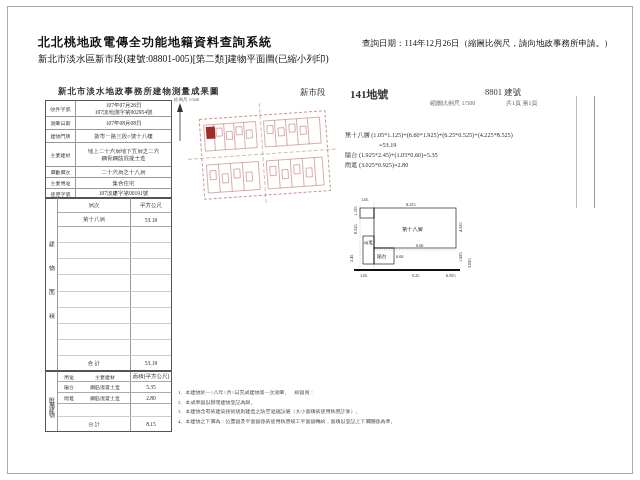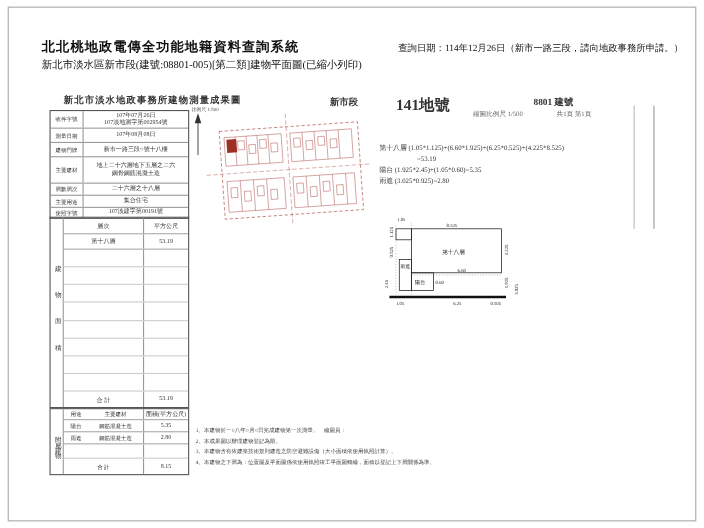--- a/index.html
+++ b/index.html
@@ -4,23 +4,23 @@
 <style>
   html,body{margin:0;padding:0;}
   body{width:640px;height:480px;position:relative;background:#ffffff;overflow:hidden;
        font-family:"Liberation Serif",serif;color:#222;}
   .abs{position:absolute;}
   .frame{position:absolute;left:7px;top:6px;width:624px;height:466px;border:1px solid #a9a9a9;}
   .app-title{left:38px;top:34px;font-size:12px;font-weight:bold;letter-spacing:1px;color:#111;}
   .subtitle{left:38px;top:53px;font-size:9.5px;color:#111;}
   .qdate{left:362px;top:38px;font-size:8.5px;color:#111;}
   .form-title{left:45px;top:86px;font-size:8.5px;font-weight:bold;color:#333;letter-spacing:1px;padding-left:13px;}
-  .sec{left:300px;top:87px;font-size:8.5px;font-weight:bold;color:#333;}
-  .landno{left:350px;top:87px;font-size:14px;font-weight:bold;color:#333;margin-left:10px;}
-  .bno{left:485px;top:87px;font-size:8.5px;font-weight:bold;color:#333;text-align:center;}
+  .sec{left:300px;top:87px;font-size:8.5px;font-weight:normal;color:#333;}
+  .landno{left:350px;top:87px;font-size:11px;font-weight:bold;color:#333;}
+  .bno{left:485px;top:87px;font-size:8.5px;font-weight:normal;color:#333;text-align:center;}
   .scalenote{left:430px;top:99px;font-size:6px;color:#666;}
   .pagenote{left:506px;top:99px;font-size:6px;color:#666;}
   .vline1{left:576px;top:96px;height:112px;border-left:1px solid #bbb;width:0;}
   .vline2{left:594px;top:96px;height:112px;border-left:1px solid #999;width:0;}
 
   .tbl{left:45px;width:127px;border:1px solid #555;box-sizing:border-box;background:#fff;}
   .irow{display:flex;border-bottom:1px solid #999;box-sizing:border-box;}
   .irow:last-child{border-bottom:none;}
   .ilabel{width:30px;border-right:1px solid #999;font-size:5px;display:flex;align-items:center;
           justify-content:center;text-align:center;color:#333;box-sizing:border-box;padding:0 1px;}
@@ -52,21 +52,21 @@
   .calc .ind{padding-left:34px;}
   .notes{left:178px;top:388px;width:300px;font-size:5px;line-height:9.5px;color:#444;}
 </style>
 </head>
 <body>
 
 <div class="frame"></div>
 
 <div class="abs app-title">北北桃地政電傳全功能地籍資料查詢系統</div>
 <div class="abs subtitle">新北市淡水區新市段(建號:08801-005)[第二類]建物平面圖(已縮小列印)</div>
-<div class="abs qdate">查詢日期：114年12月26日（新市一路三段，請向地政事務所申請。）</div>
+<div class="abs qdate">查詢日期：114年12月26日（縮圖比例尺，請向地政事務所申請。）</div>
 
 <div class="abs form-title">新北市淡水地政事務所建物測量成果圖</div>
 <div class="abs sec">新市段</div>
 <div class="abs landno">141地號</div>
 <div class="abs bno">8801 建號</div>
 <div class="abs scalenote">縮圖比例尺 1/500</div>
 <div class="abs pagenote">共1頁 第1頁</div>
 <div class="abs vline1"></div>
 <div class="abs vline2"></div>
 

